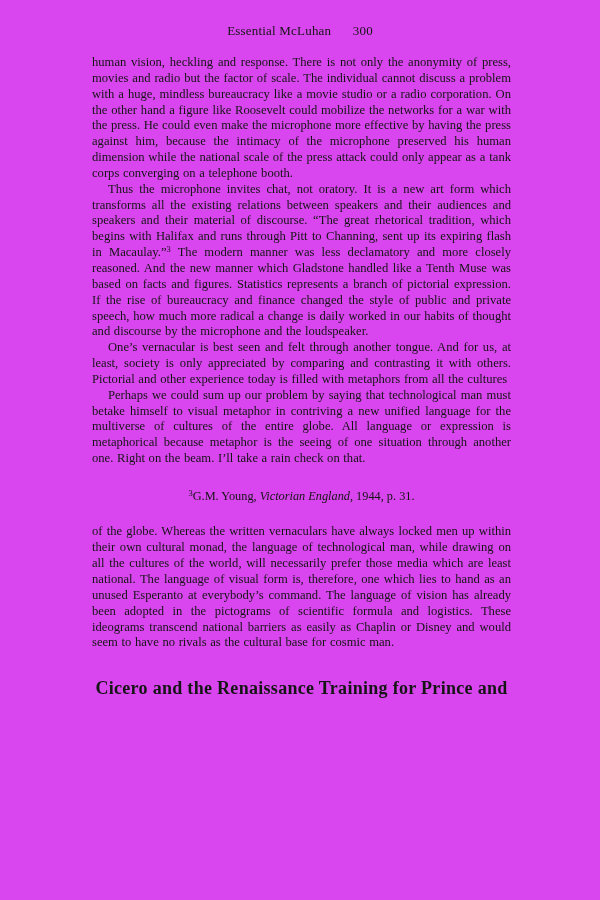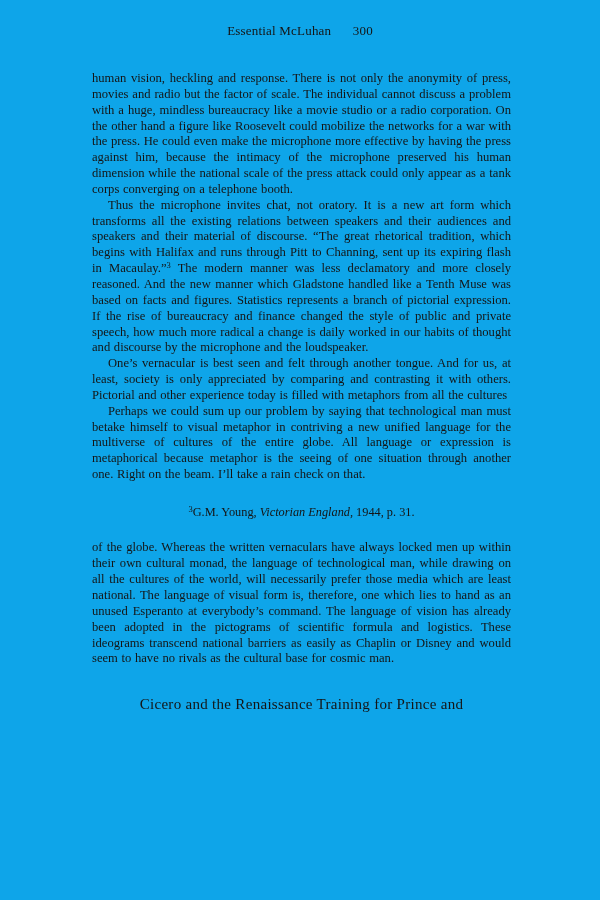--- a/index.html
+++ b/index.html
@@ -4,39 +4,39 @@
 <style>
   html, body {
     margin: 0;
     padding: 0;
     background: #ffffff;
   }
   .page {
     position: relative;
     width: 600px;
     height: 900px;
-    background: #0ea5e9;
+    background: #d946ef;
     color: #151515;
     font-family: "Liberation Serif", serif;
     overflow: hidden;
   }
   .running-header {
     padding-top: 23px;
     text-align: center;
     font-size: 13px;
     line-height: 16px;
     letter-spacing: 0.2px;
   }
   .running-header .page-number {
     margin-left: 18px;
   }
   .content {
     margin-left: 92px;
     width: 419px;
-    margin-top: 32px;
+    margin-top: 16px;
   }
   .content p {
     margin: 0;
     text-align: justify;
     font-size: 12.6px;
     line-height: 15.85px;
     word-spacing: 0.5px;
   }
   .content p.indent {
     text-indent: 16px;
@@ -52,23 +52,23 @@
     font-size: 12.3px;
     line-height: 15.5px;
     text-align: center;
   }
   .footnote .work-title {
     font-style: italic;
   }
   .section-heading {
     margin: 29px 0 0 0;
     text-align: center;
-    font-size: 15px;
+    font-size: 18px;
     line-height: 16.5px;
-    font-weight: normal;
+    font-weight: bold;
     letter-spacing: 0.3px;
   }
   .section-heading .heading-line {
     display: block;
   }
 </style>
 </head>
 <body>
 
 <div class="page">

